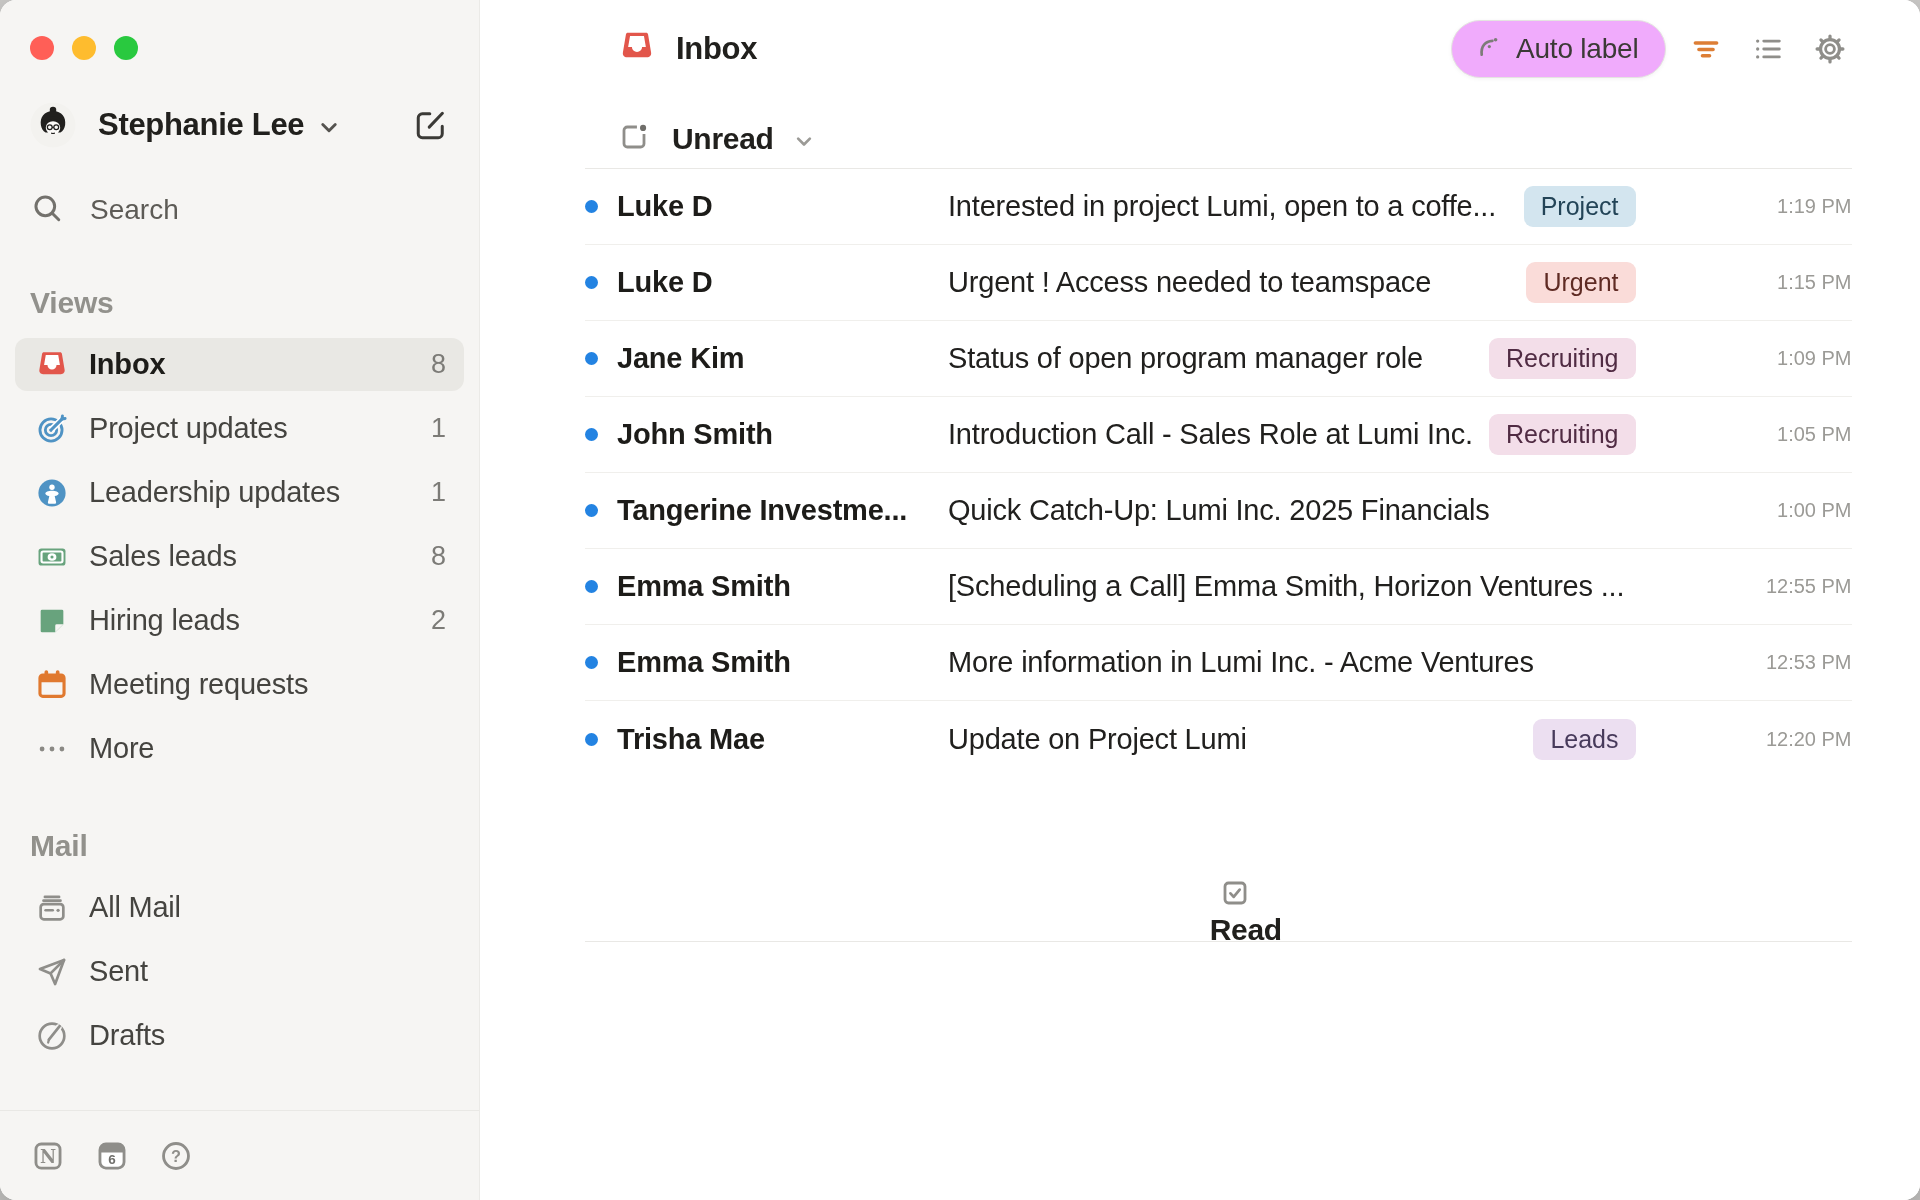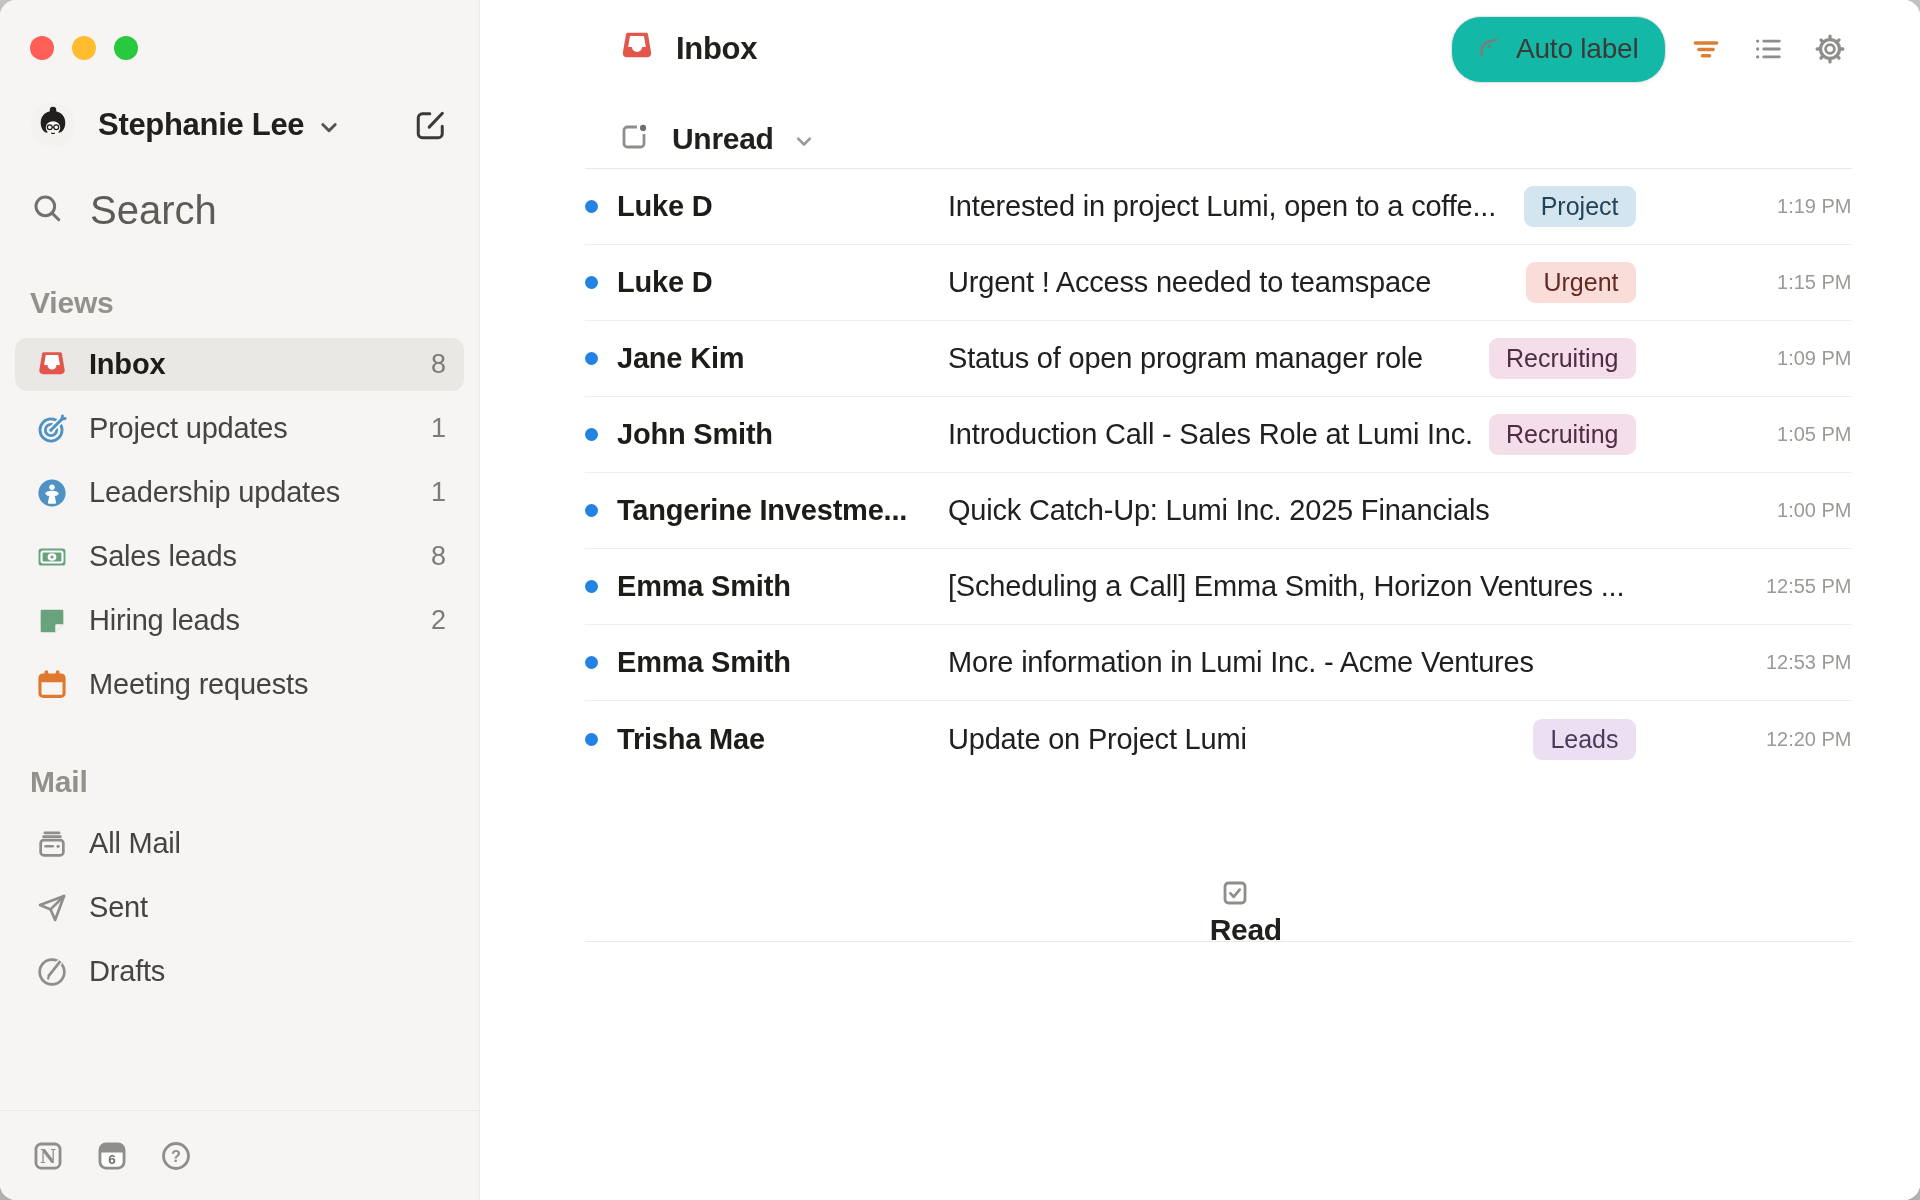--- a/index.html
+++ b/index.html
@@ -24,21 +24,21 @@
   .traffic { display:flex; gap:18px; padding:36px 0 0 30px; }
   .light { width:24px; height:24px; border-radius:50%; }
   .profile-row { display:flex; align-items:center; margin:42px 28px 0 30px; }
   .avatar { width:46px; height:46px; border-radius:50%; overflow:hidden; flex:0 0 auto; }
   .profile-name { font-size:31px; font-weight:700; color:#21201d; margin-left:22px; letter-spacing:-.3px; }
   .profile-chevron { width:30px; height:30px; margin-left:10px; margin-top:4px; }
   .compose-btn { margin-left:auto; width:40px; height:40px; display:flex; align-items:center; justify-content:center; cursor:pointer; }
   .compose-btn svg { width:36px; height:36px; }
   .search-row { display:flex; align-items:center; margin:40px 30px 0 30px; height:44px; cursor:pointer; }
   .search-row svg { width:34px; height:34px; }
-  .search-label { font-size:40px; color:#5d5b56; margin-left:26px; }
+  .search-label { font-size:28px; color:#5d5b56; margin-left:26px; }
   .side-section { margin-top:54px; padding:0 15px; }
   .side-label { font-size:30px; font-weight:700; color:#92918c; padding-left:15px; margin-bottom:18px; letter-spacing:-.2px; }
   .side-item {
     display:flex; align-items:center; height:53px; margin-bottom:11px;
     padding:0 18px 0 20px; border-radius:12px; cursor:pointer;
   }
   .side-item.selected { background:#e9e8e4; }
   .side-item .icn { width:34px; height:34px; display:flex; flex:0 0 auto; }
   .side-item .icn svg { width:34px; height:34px; }
   .side-item .lbl { font-size:29px; color:#454440; margin-left:20px; letter-spacing:-.2px; white-space:nowrap; }
@@ -53,22 +53,22 @@
   .foot-ic + .foot-ic { margin-left:28px; }
   .foot-help { margin-left:auto; margin-right:8px; }
   
   .main { flex:1; background:#fff; padding:0 82px 0 105px; position:relative; }
   .main-header { display:flex; align-items:center; height:58px; margin-top:20px; }
   .page-title-wrap { display:flex; align-items:center; padding-left:33px; }
   .page-title-wrap .icn svg { width:38px; height:38px; }
   .page-title { font-size:31px; font-weight:700; color:#21201d; margin-left:20px; letter-spacing:-.3px; }
   .header-actions { margin-left:auto; display:flex; align-items:center; }
   .auto-label-btn {
-    display:flex; align-items:center; height:67px; padding:0 26px 0 20px;
-    border:1.5px solid #e5e4e1; border-radius:30px; background:#14b8a6;
+    display:flex; align-items:center; height:58px; padding:0 26px 0 20px;
+    border:1.5px solid #e5e4e1; border-radius:30px; background:#f0abfc;
     box-shadow:0 1px 4px rgba(0,0,0,.05); cursor:pointer;
   }
   .auto-label-btn svg { width:32px; height:32px; }
   .auto-label-btn .txt { font-size:28px; color:#3b3a36; margin-left:12px; letter-spacing:-.2px; }
   .hdr-ic { width:44px; height:44px; margin-left:18px; display:flex; align-items:center; justify-content:center; cursor:pointer; }
   .hdr-ic svg { width:34px; height:34px; }
   .section-head { display:flex; align-items:center; height:58px; margin-top:32px; padding-left:33px; cursor:pointer; }
   .section-head .icn svg { width:32px; height:32px; }
   .section-head .txt { font-size:30px; font-weight:700; color:#21201d; margin-left:22px; letter-spacing:-.3px; }
   .section-head .chev { width:28px; height:28px; margin-left:16px; margin-top:4px; }
@@ -193,20 +193,30 @@
           <div class="side-item">
             <span class="icn">
               <svg viewBox="0 0 24 24">
                 <path fill="#e0792f" d="M5.5 5h13a2 2 0 0 1 2 2v3h-17V7a2 2 0 0 1 2-2z"></path>
                 <rect x="3.5" y="5" width="17" height="15" rx="2" fill="none" stroke="#e0792f" stroke-width="2.2"></rect>
                 <path d="M8 2.8v3.4M16 2.8v3.4" stroke="#e0792f" stroke-width="2.6" stroke-linecap="round"></path>
               </svg>
             </span>
             <span class="lbl">Meeting requests</span>
           </div>
+          <div class="side-item">
+            <span class="icn">
+              <svg viewBox="0 0 24 24" fill="#8a8984">
+                <circle cx="5" cy="12" r="1.7"></circle>
+                <circle cx="12" cy="12" r="1.7"></circle>
+                <circle cx="19" cy="12" r="1.7"></circle>
+              </svg>
+            </span>
+            <span class="lbl">More</span>
+          </div>
         </div>
         <div class="side-section">
           <div class="side-label">Mail</div>
           <div class="side-item">
             <span class="icn">
               <svg viewBox="0 0 24 24" fill="none" stroke="#8f8e8a" stroke-width="1.9">
                 <path d="M7 4.2h10" stroke-linecap="round"></path>
                 <path d="M6 6.8h12" stroke-linecap="round"></path>
                 <rect x="4" y="9.2" width="16" height="10.8" rx="2.2"></rect>
                 <path d="M7.5 13.6h5" stroke-linecap="round"></path>

